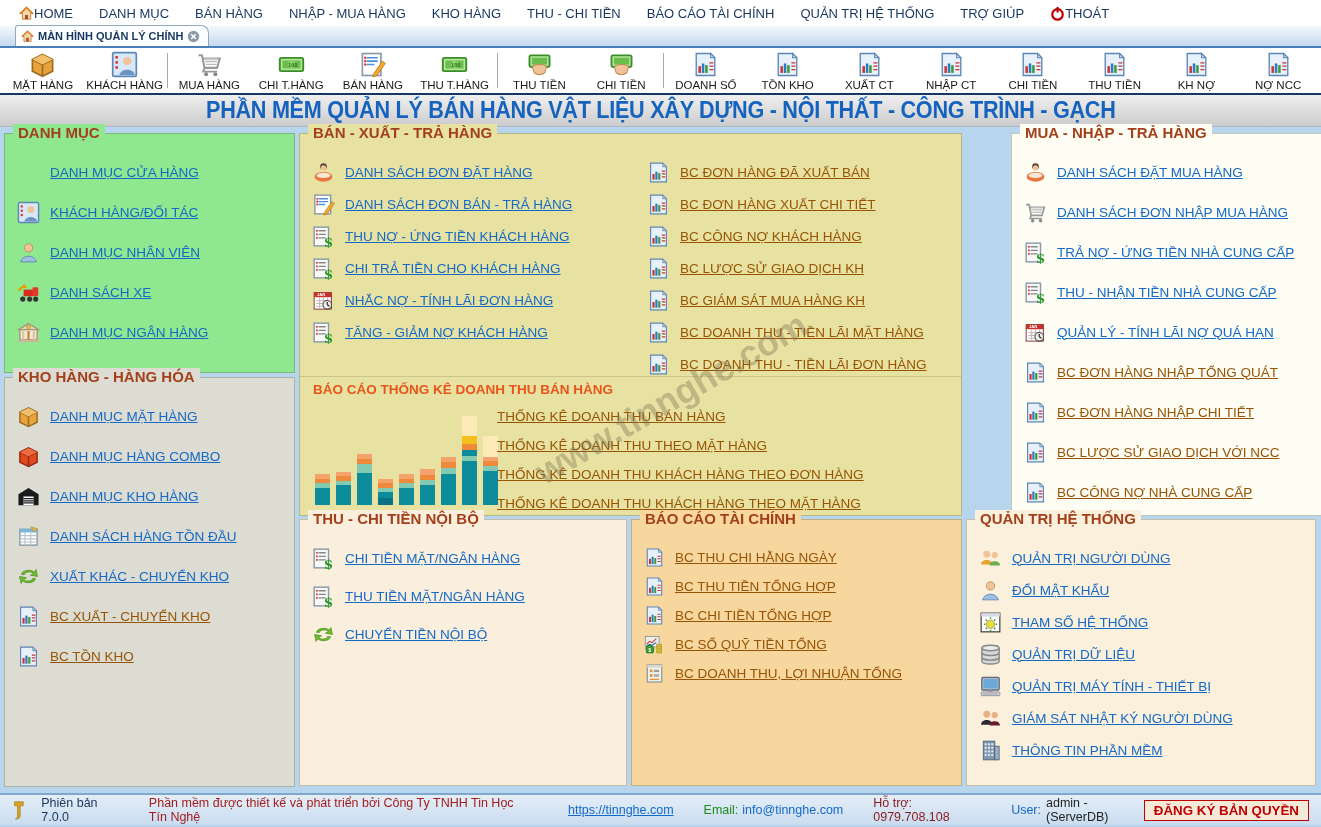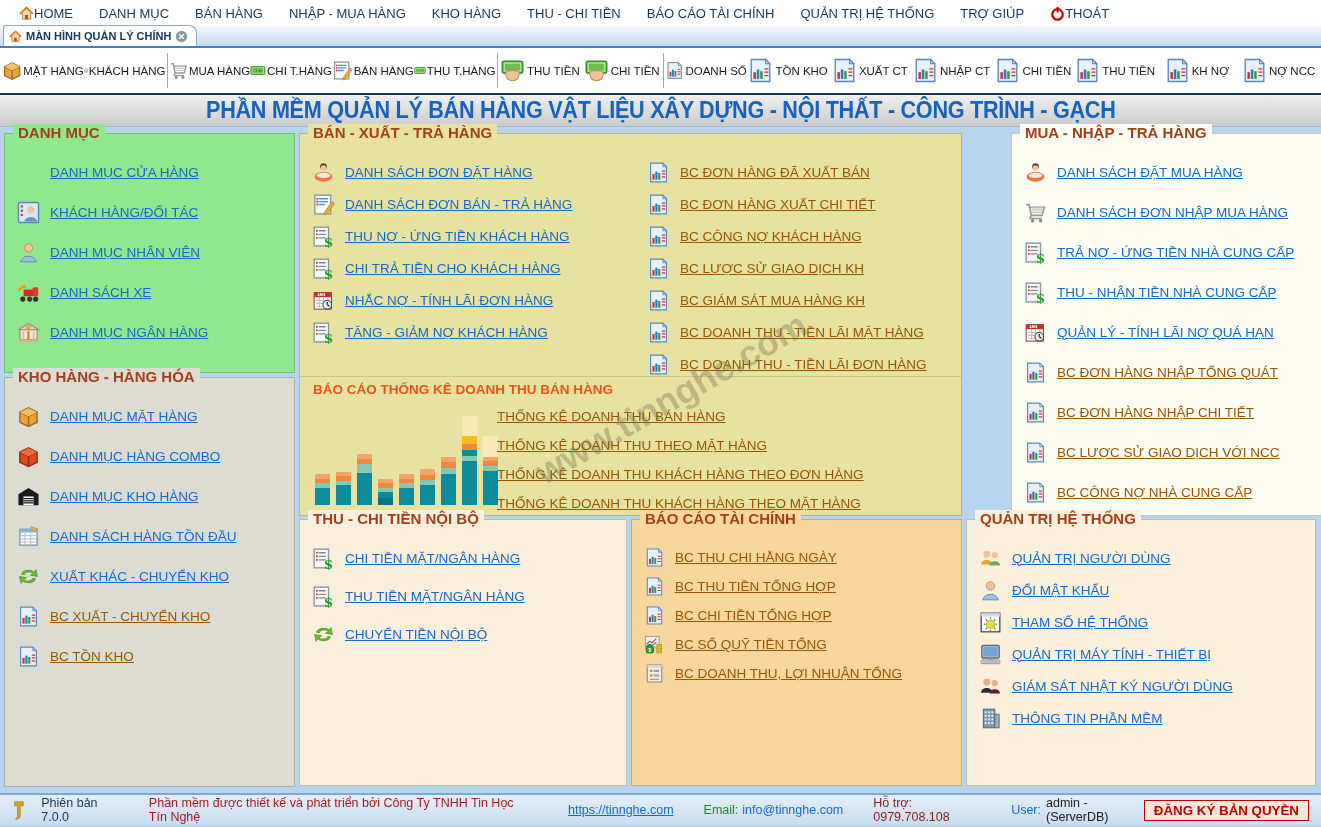--- a/index.html
+++ b/index.html
@@ -8,31 +8,31 @@
 
   
   .menubar { height:26px; background:#FFFFFF; display:flex; align-items:center; padding-left:6px; }
   .menu-item { display:flex; align-items:center; padding:0 13px; height:100%;
     font-size:13px; color:#17365D; cursor:pointer; white-space:nowrap; }
   .mi-icon { width:15px; height:15px; display:inline-flex; }
   .mi-icon svg { width:100%; height:100%; }
 
   
   .tabstrip { height:22px; background:linear-gradient(#F3F8FD,#C5D9EE);
-    border-bottom:2px solid #4A7EBB; display:flex; align-items:flex-end; padding-left:3px; }
+    border-bottom:2px solid #4A7EBB; display:flex; align-items:flex-end; padding-left:15px; }
   .tab { height:21px; background:#FDFEFF; border:1px solid #92A8C0; border-bottom:none;
     border-radius:3px 8px 0 0; display:inline-flex; align-items:center; gap:4px; padding:0 8px 0 5px; }
   .tab-label { font-size:11px; font-weight:bold; color:#17365D; white-space:nowrap; }
   .tab .icon { width:13px; height:13px; display:inline-flex; }
   .tab .icon svg { width:100%; height:100%; }
 
   
   .toolbar { height:47px; background:#FFFFFF; display:flex; align-items:stretch;
     border-bottom:2px solid #17375E; padding:0 2px; }
-  .tb-item { flex:1 1 0; min-width:0; display:flex; flex-direction:row; align-items:center;
+  .tb-item { flex:1 1 0; min-width:0; display:flex; flex-direction:column; align-items:center;
     justify-content:center; gap:1px; cursor:pointer; }
   .tb-icon { width:27px; height:27px; display:inline-flex; }
   .tb-icon svg { width:100%; height:100%; }
   .tb-label { font-size:11.5px; color:#1A1A1A; white-space:nowrap; }
   .tb-sep { width:1px; background:#A8A8A8; margin:5px 1px; }
 
   
   .titlebar { height:32px; background:linear-gradient(#EFEFEF,#CCCCCC);
     border-bottom:1px solid #AEB8C2; display:flex; align-items:center; justify-content:center; }
   .titlebar h1 { font-size:23px; font-weight:bold; color:#1563BE; white-space:nowrap;
@@ -1023,20 +1023,30 @@
               <rect x="1.5" y="1.5" width="13" height="2.4" fill="#D8D8E8"></rect>
               <circle cx="8" cy="9.2" r="2.9" fill="#E8E030" stroke="#888" stroke-width="0.5"></circle>
               <path d="M8 5.4V4.4M8 14v-1M4.4 9.2H3.4M12.6 9.2h-1M5.5 6.7l-.8-.8M11.3 12.5l-.8-.8M10.5 6.7l.8-.8M5.5 11.7l-.8.8" stroke="#4A8E2A" stroke-width="1"></path>
             </svg>
           </span>
           <a class="lnk blue">THAM SỐ HỆ THỐNG</a>
         </div>
         <div class="link-row">
           <span class="row-icon">
             <svg viewBox="0 0 16 16">
+              <path d="M2 3.5v9.2c0 1.1 2.7 1.9 6 1.9s6-.8 6-1.9V3.5" fill="#D8D8D8" stroke="#888"></path>
+              <ellipse cx="8" cy="3.5" rx="6" ry="1.9" fill="#ECECEC" stroke="#888"></ellipse>
+              <path d="M2 6.8c0 1 2.7 1.9 6 1.9s6-.9 6-1.9M2 10c0 1 2.7 1.9 6 1.9s6-.9 6-1.9" fill="none" stroke="#888"></path>
+            </svg>
+          </span>
+          <a class="lnk blue">QUẢN TRỊ DỮ LIỆU</a>
+        </div>
+        <div class="link-row">
+          <span class="row-icon">
+            <svg viewBox="0 0 16 16">
               <rect x="2" y="1.8" width="12" height="8.6" rx="0.8" fill="#C8D4DC" stroke="#667"></rect>
               <rect x="3" y="2.8" width="10" height="6.6" fill="#6CA8D8"></rect>
               <rect x="6.5" y="10.4" width="3" height="1.4" fill="#99A"></rect>
               <rect x="1.5" y="11.8" width="13" height="2.6" rx="0.6" fill="#D8DCE0" stroke="#889" stroke-width="0.6"></rect>
               <path d="M2.6 12.8h10.8M2.6 13.6h10.8" stroke="#AAB" stroke-width="0.5"></path>
             </svg>
           </span>
           <a class="lnk blue">QUẢN TRỊ MÁY TÍNH - THIẾT BỊ</a>
         </div>
         <div class="link-row">

